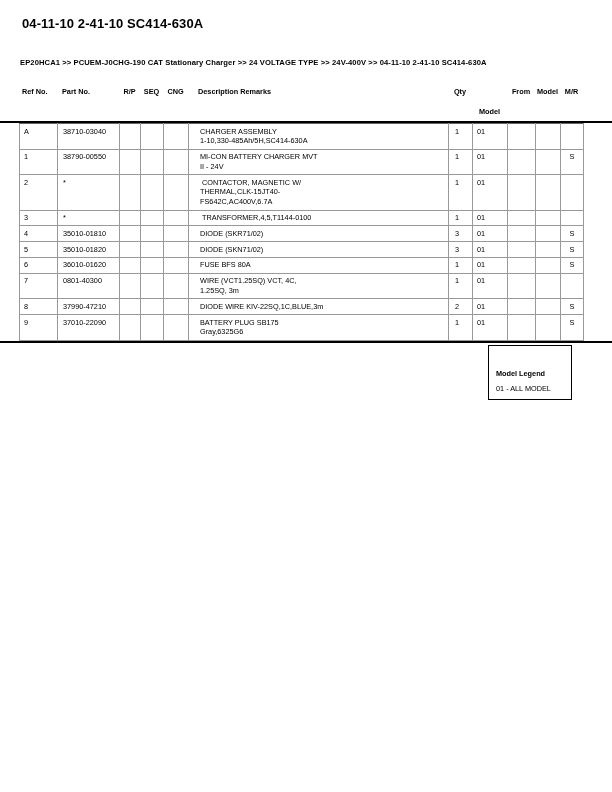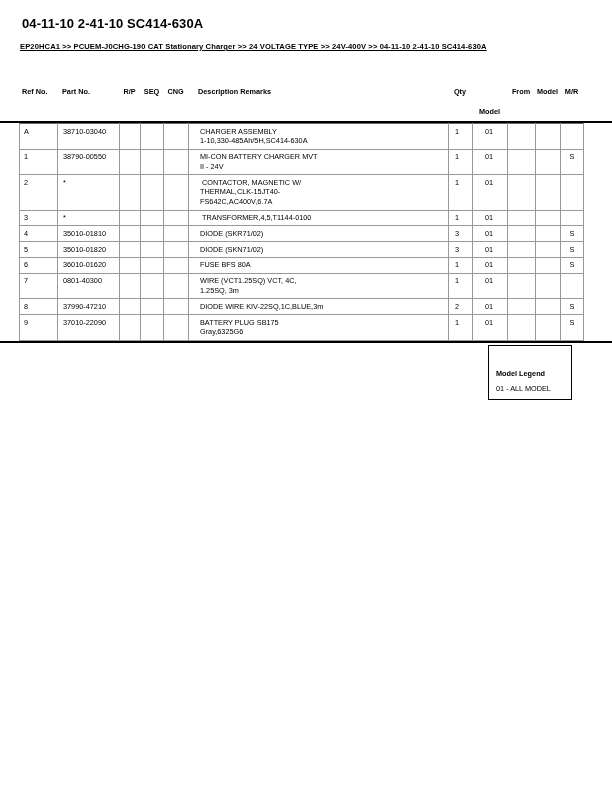--- a/index.html
+++ b/index.html
@@ -9,24 +9,23 @@
     color:#000;
     font-family:"Liberation Sans", sans-serif;
     position:relative;
     overflow:hidden;
   }
   .doc-number {
     position:absolute; left:22px; top:16px;
     font-size:13px; font-weight:bold; letter-spacing:0.1px;
   }
   .breadcrumb {
-    position:absolute; left:20px; top:42px;
+    position:absolute; left:20px; top:58px;
     font-size:7.6px; font-weight:bold; letter-spacing:0.1px;
     white-space:nowrap;
-    text-decoration:underline;
   }
   .table-section { position:absolute; left:0; top:86px; width:612px; }
   .col-headers {
     display:flex; margin-left:19px; width:564px;
     font-size:7.3px; font-weight:bold; line-height:10px;
     padding:1px 0 4px 0;
   }
   .col-headers span { flex:0 0 auto; display:block; white-space:nowrap; }
   .h-left   { text-align:left; }
   .h-center { text-align:center; }
@@ -44,21 +43,21 @@
     padding:2.5px 3px 2.5px 4px;
     vertical-align:top;
     line-height:9.8px;
     white-space:pre-wrap;
     overflow:hidden;
   }
   .grid tr:first-child td { border-top:1px solid #666; }
   .grid td.col-part  { padding-left:5px; }
   .grid td.col-desc  { padding-left:11px; }
   .grid td.col-qty   { padding-left:6px; }
-  .grid td.col-model { padding-left:12px; }
+  .grid td.col-model { padding-left:4px; }
   .grid td.col-mr    { text-align:center; padding-left:1px; padding-right:1px; }
   .rule-bottom { width:612px; border-top:2.2px solid #000; }
   .model-legend {
     position:absolute; left:488px; top:345px;
     width:84px;
     border:1.5px solid #000;
     padding:23px 6px 6px 7px;
     font-size:7.3px;
     background:#fff;
   }

